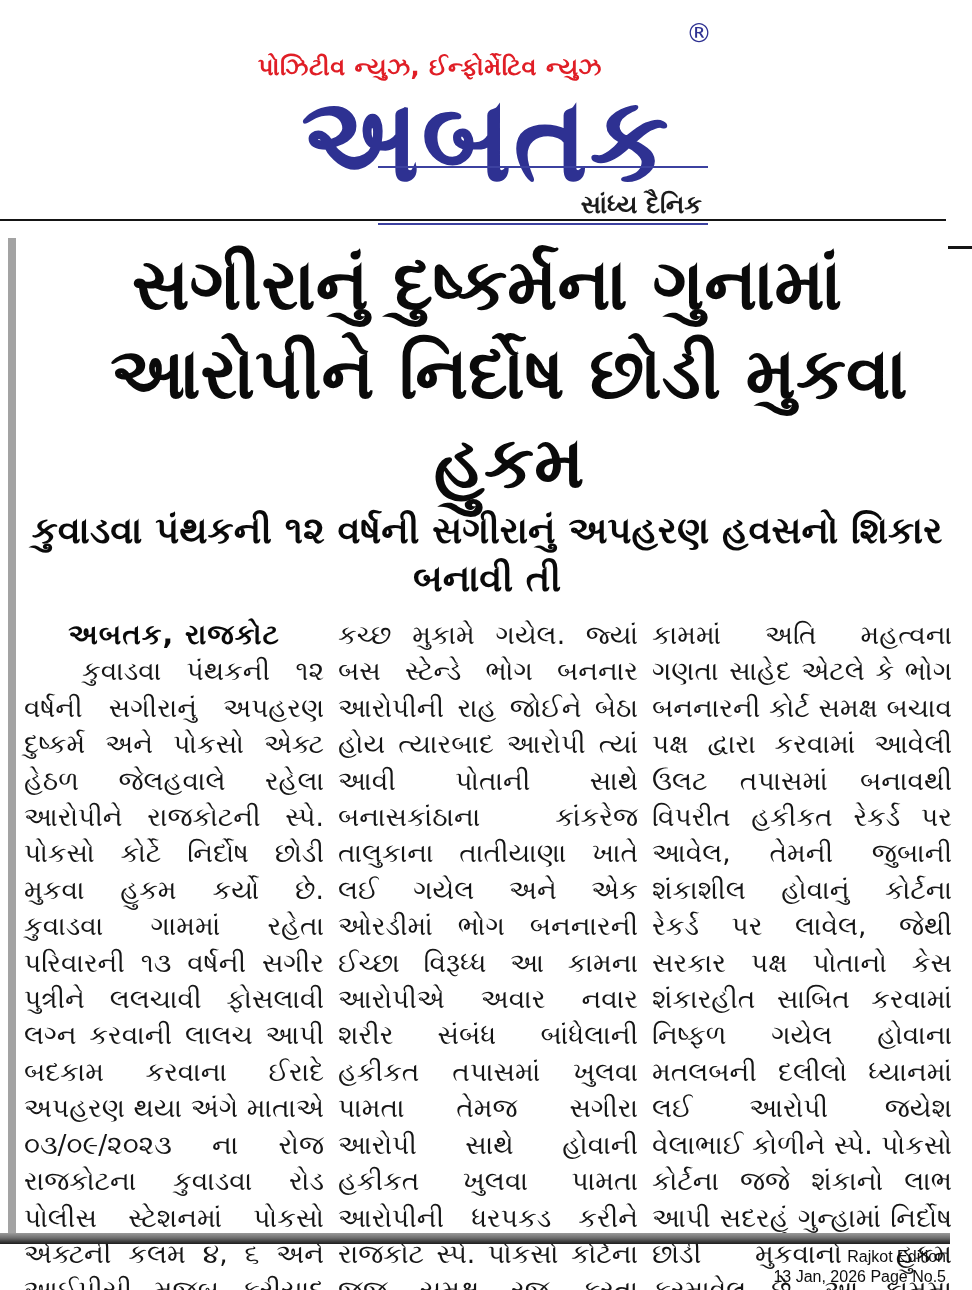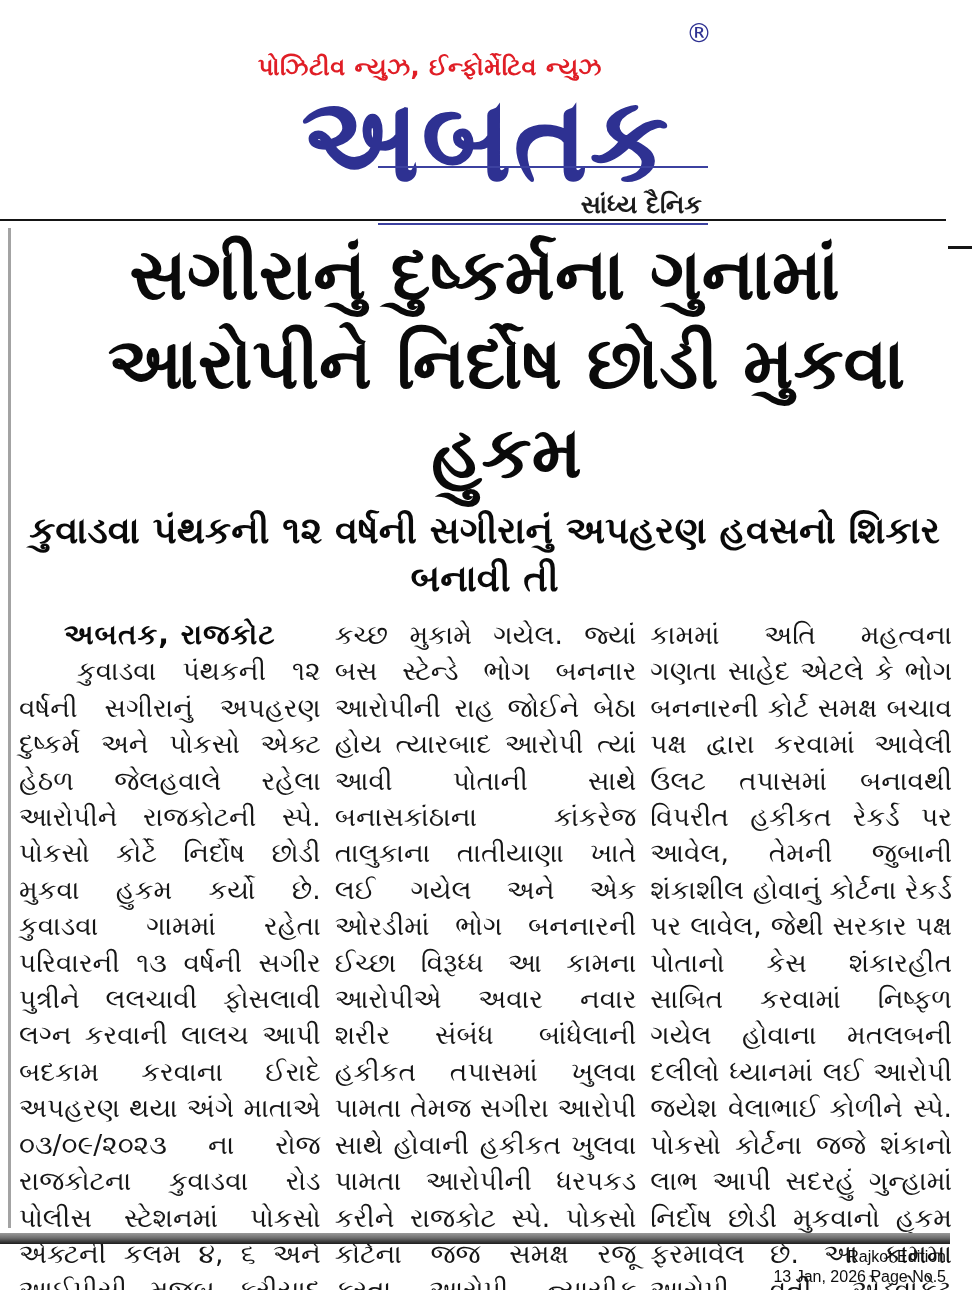--- a/index.html
+++ b/index.html
@@ -46,33 +46,32 @@
     position: absolute; left: 0; top: 219px; width: 946px; height: 2px;
     background: #151515;
   }
   .right-dash {
     position: absolute; left: 948px; top: 246px; width: 24px; height: 3px;
     background: #151515;
   }
 
   
   .article {
-    position: absolute; left: 8px; top: 228px; width: 950px; height: 1000px;
-    border-left: 3px solid #a3a3a3;
+    position: absolute; left: 8px; top: 238px; width: 950px; height: 1000px;
+    border-left: 8px solid #a3a3a3;
     padding: 2px 0 0 0;
   }
   .headline {
     text-align: center;
     font-weight: bold; color: #0a0a0a;
     font-size: 71px; line-height: 89px;
     letter-spacing: 0px;
   }
   .headline .hl2 { letter-spacing: 0px; padding-left: 44px; }
   .subheadline {
-    margin-top: 10px;
     text-align: center;
     font-weight: bold; color: #0a0a0a;
     font-size: 37px; line-height: 48px;
   }
   .columns {
     display: flex; gap: 14px;
     margin: 14px 6px 0 8px;
   }
   .col {
     flex: 1 1 0;

